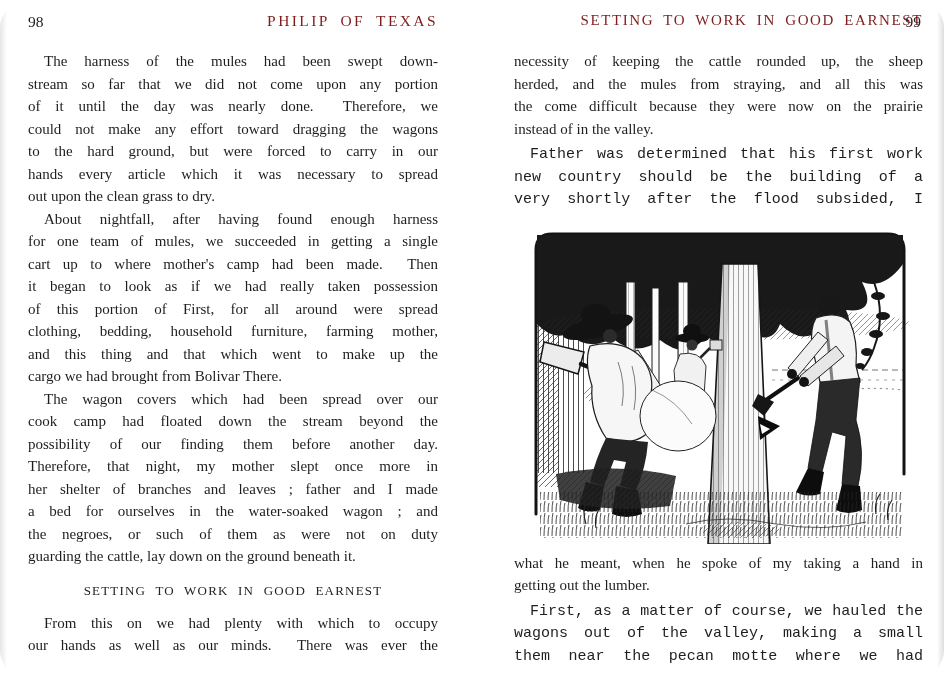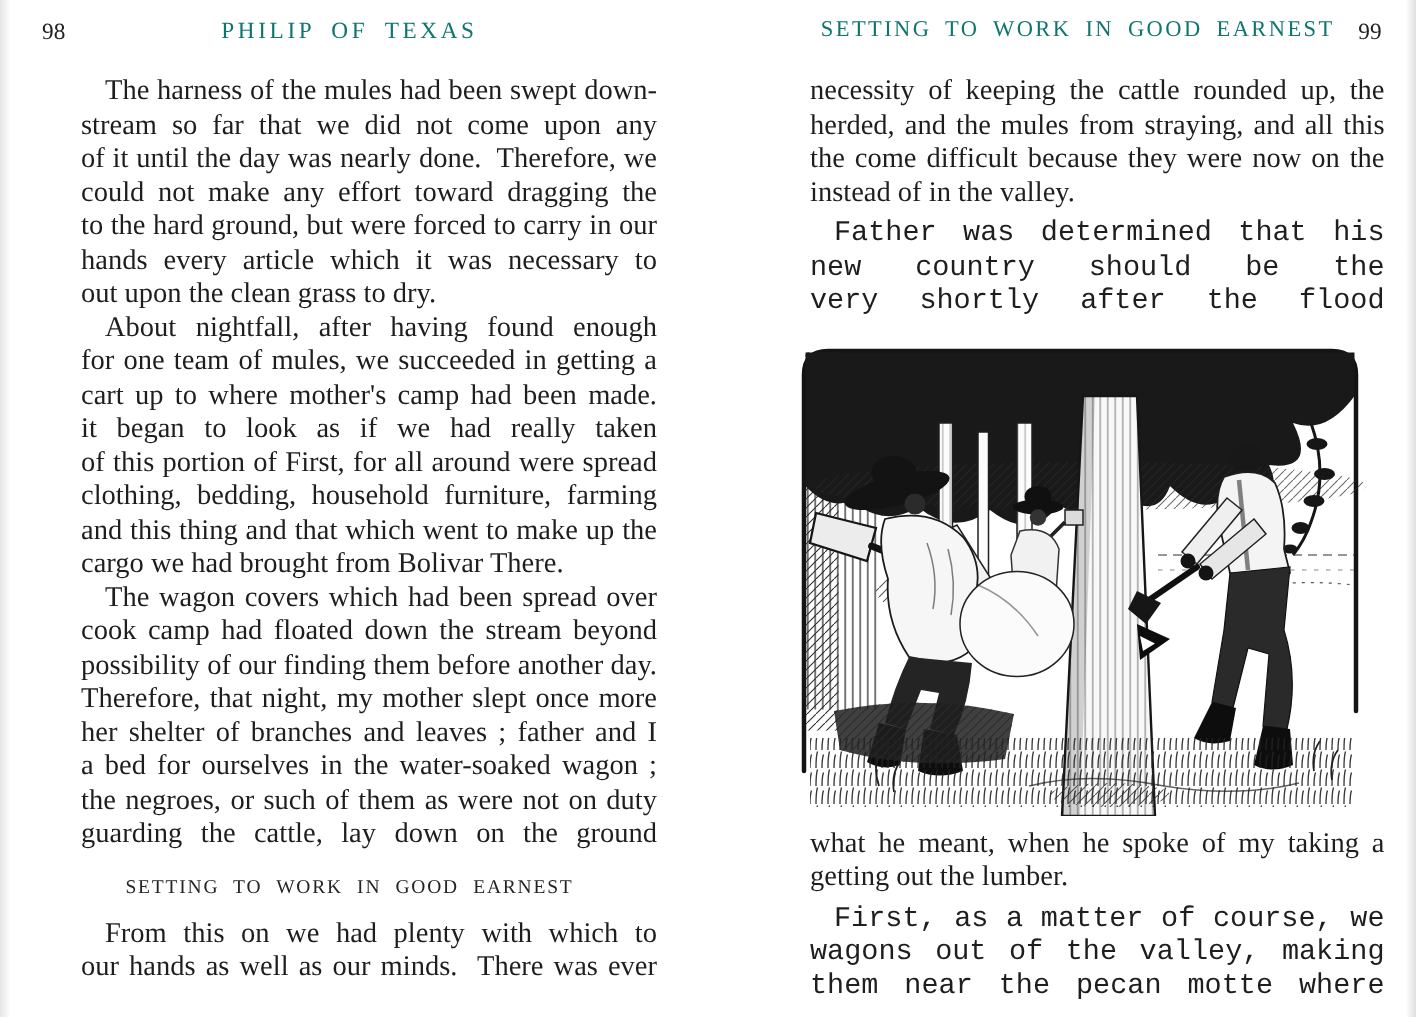--- a/index.html
+++ b/index.html
@@ -1,36 +1,36 @@
 <!DOCTYPE html>
 <html><head>
 <meta charset="utf-8">
 <style>
   html,body{margin:0;padding:0;background:#ffffff;}
   .canvas{position:relative;width:944px;height:678px;background:#ffffff;overflow:hidden;
-          font-family:"Liberation Serif","DejaVu Serif",serif;color:#1e1e1e;}
+          font-family:"Liberation Serif","DejaVu Serif",serif;color:#1e1e1e;border-radius:28px;}
   .edge-left{position:absolute;left:0;top:0;width:7px;height:100%;
              background:linear-gradient(90deg,#e6e6e6,#ffffff);}
   .edge-right{position:absolute;right:0;top:0;width:7px;height:100%;
               background:linear-gradient(270deg,#dedede,#ffffff);}
   .page{position:absolute;top:12px;}
   .page-left{left:28px;width:410px;}
   .page-right{left:514px;width:409px;}
   .running-head{position:relative;height:20px;}
-  .rh-title{display:block;text-align:center;font-size:15.5px;letter-spacing:2.4px;
-            word-spacing:5px;color:#0f766e;}
+  .rh-title{display:block;text-align:right;font-size:15.5px;letter-spacing:2.4px;
+            word-spacing:5px;color:#7f1d1d;}
   .page-right .rh-title{font-size:15px;letter-spacing:1.6px;word-spacing:4px;}
   .page-num{position:absolute;top:1px;font-size:15.5px;color:#222;}
   .page-num.left{left:0;}
   .page-num.right{right:2px;}
   .body-text{margin-top:18px;}
   .para{margin:0;}
   .page-right .para + .para{margin-top:4px;font-family:Liberation Mono, monospace;}
-  .line{font-size:19px;line-height:22.5px;height:22.5px;white-space:pre-wrap;
-        text-align:justify;text-align-last:justify;overflow:hidden;margin-left:26px;}
+  .line{font-size:15px;line-height:22.5px;height:22.5px;white-space:pre-wrap;
+        text-align:justify;text-align-last:justify;overflow:hidden;}
   .line.lastline{text-align-last:left;}
   .line.indent{text-indent:16px;}
   .section-heading{margin-top:14px;margin-bottom:12px;text-align:center;font-size:13px;
                    letter-spacing:1.2px;word-spacing:5px;line-height:18px;color:#242424;}
   .illustration-wrap{margin-top:12px;margin-left:12px;width:389px;height:320px;}
   .below-illustration{margin-top:8px;}
   svg{display:block;}
 </style>
 </head>
 <body>

